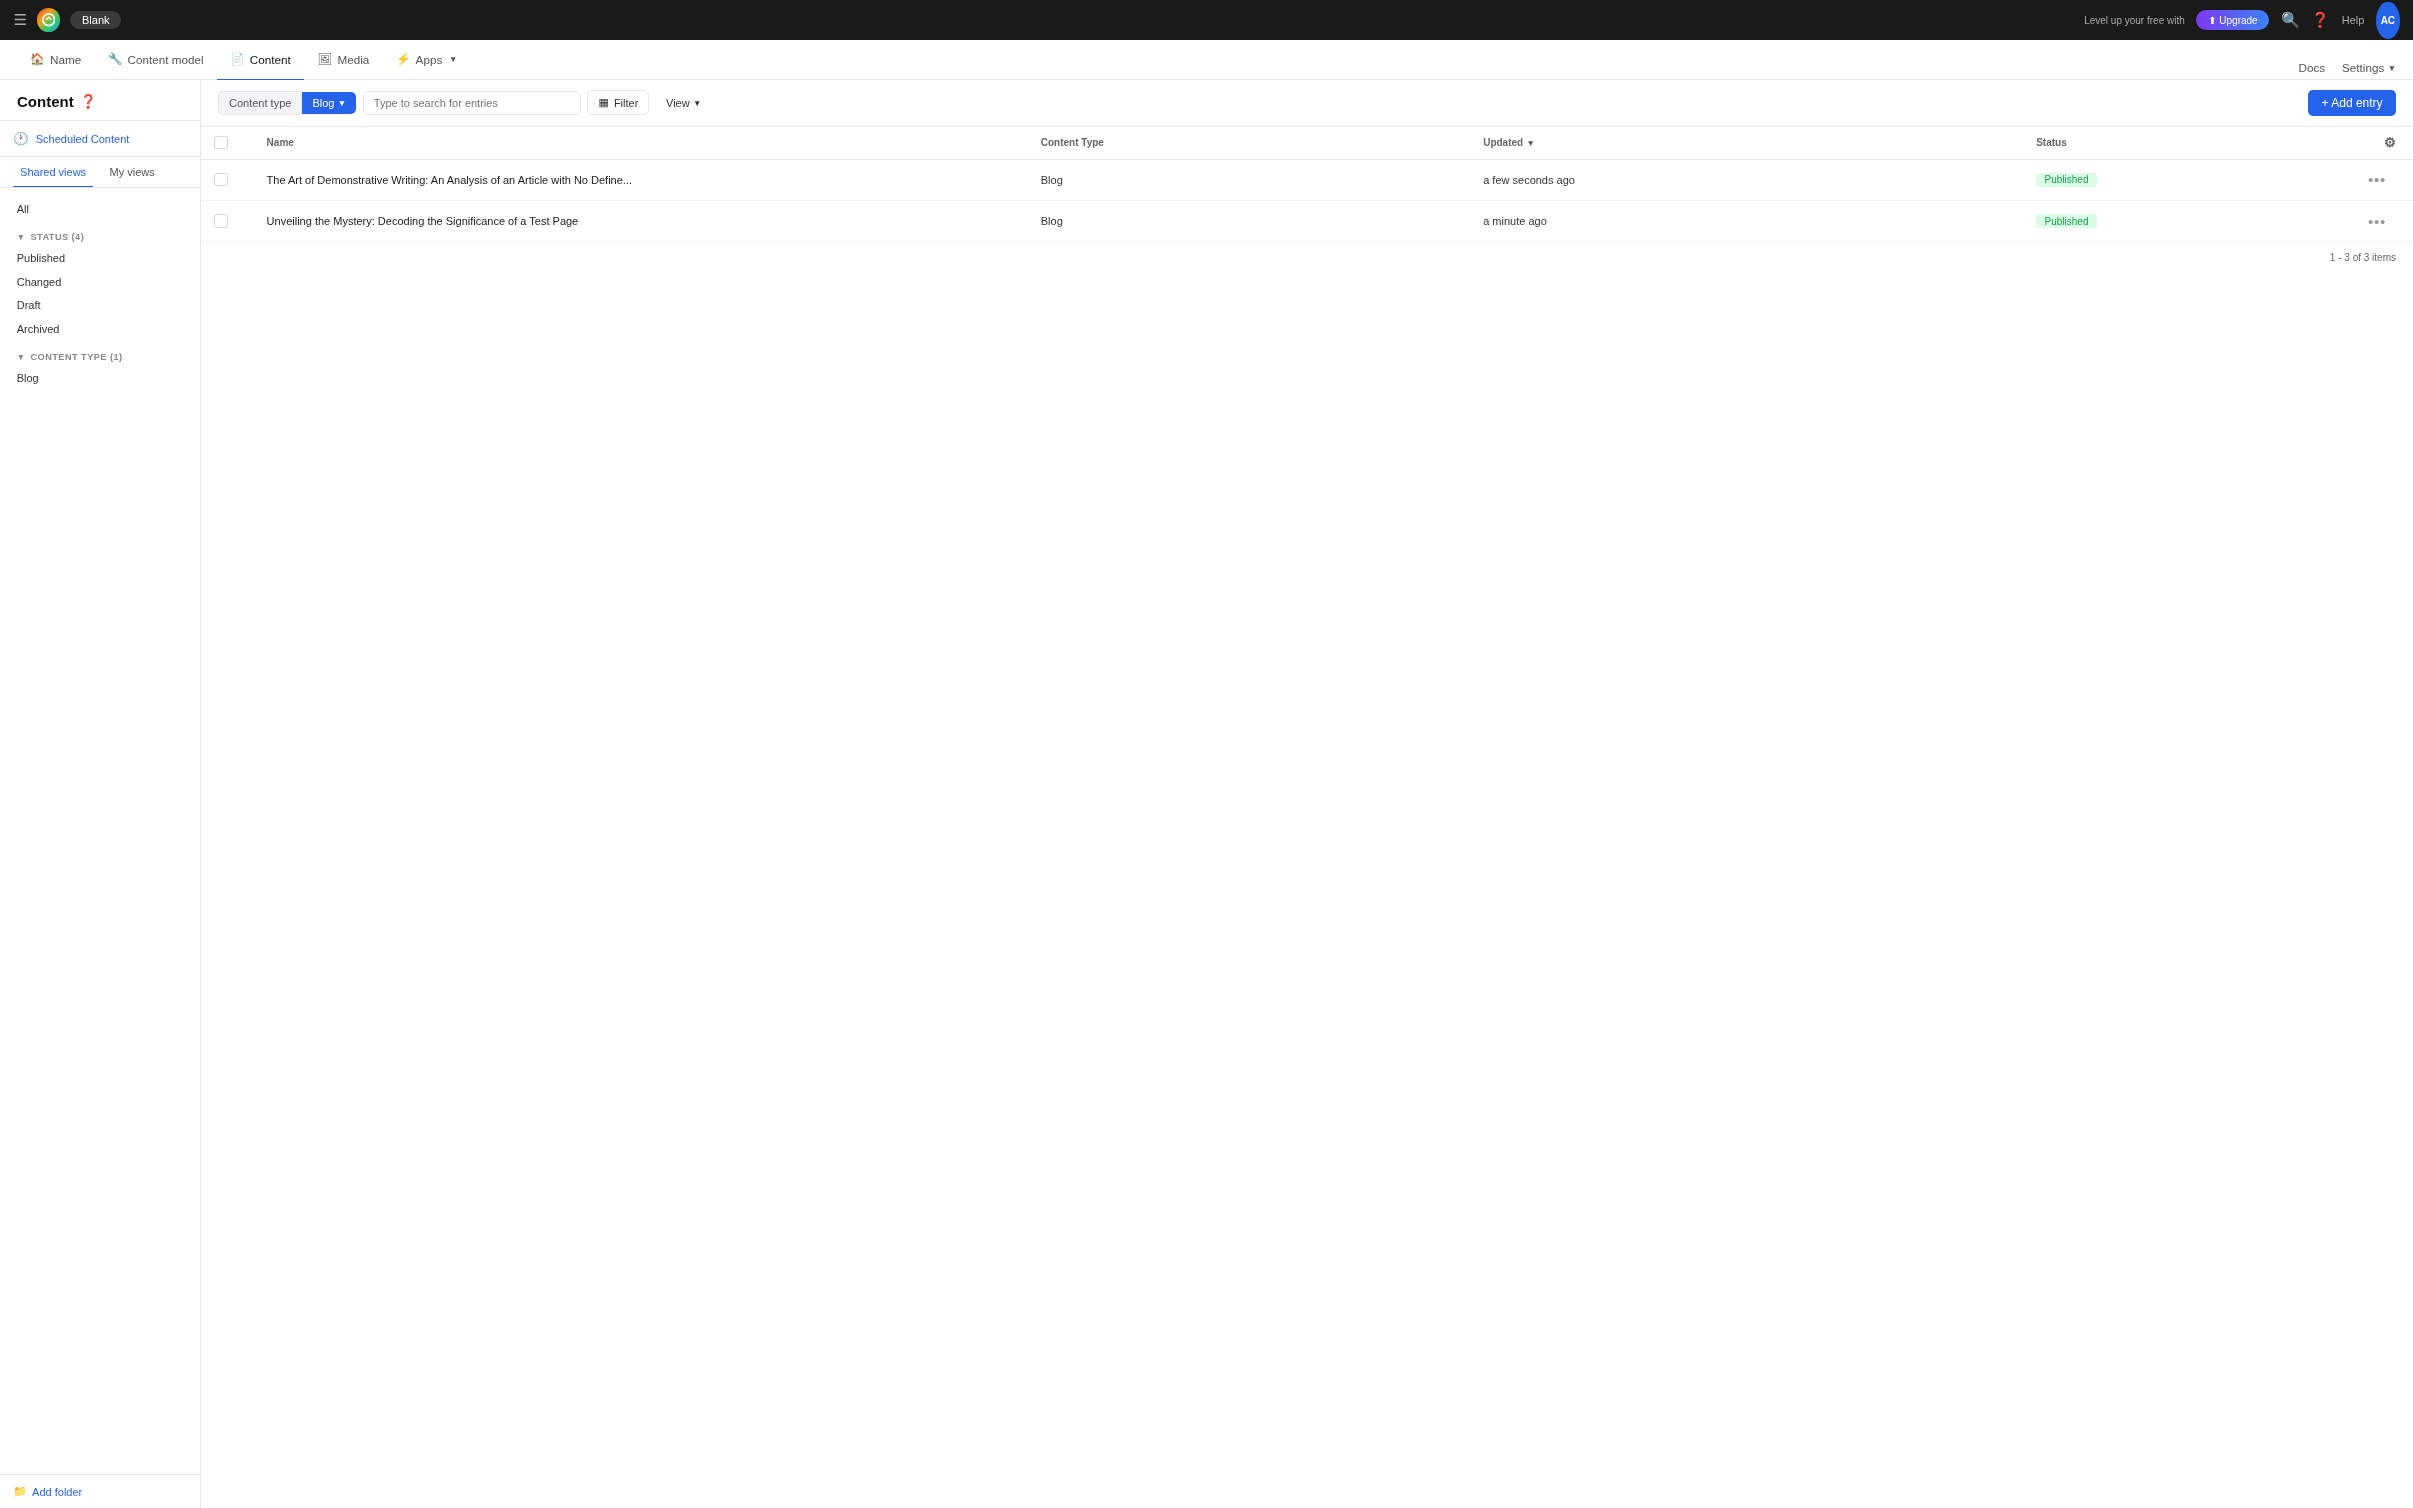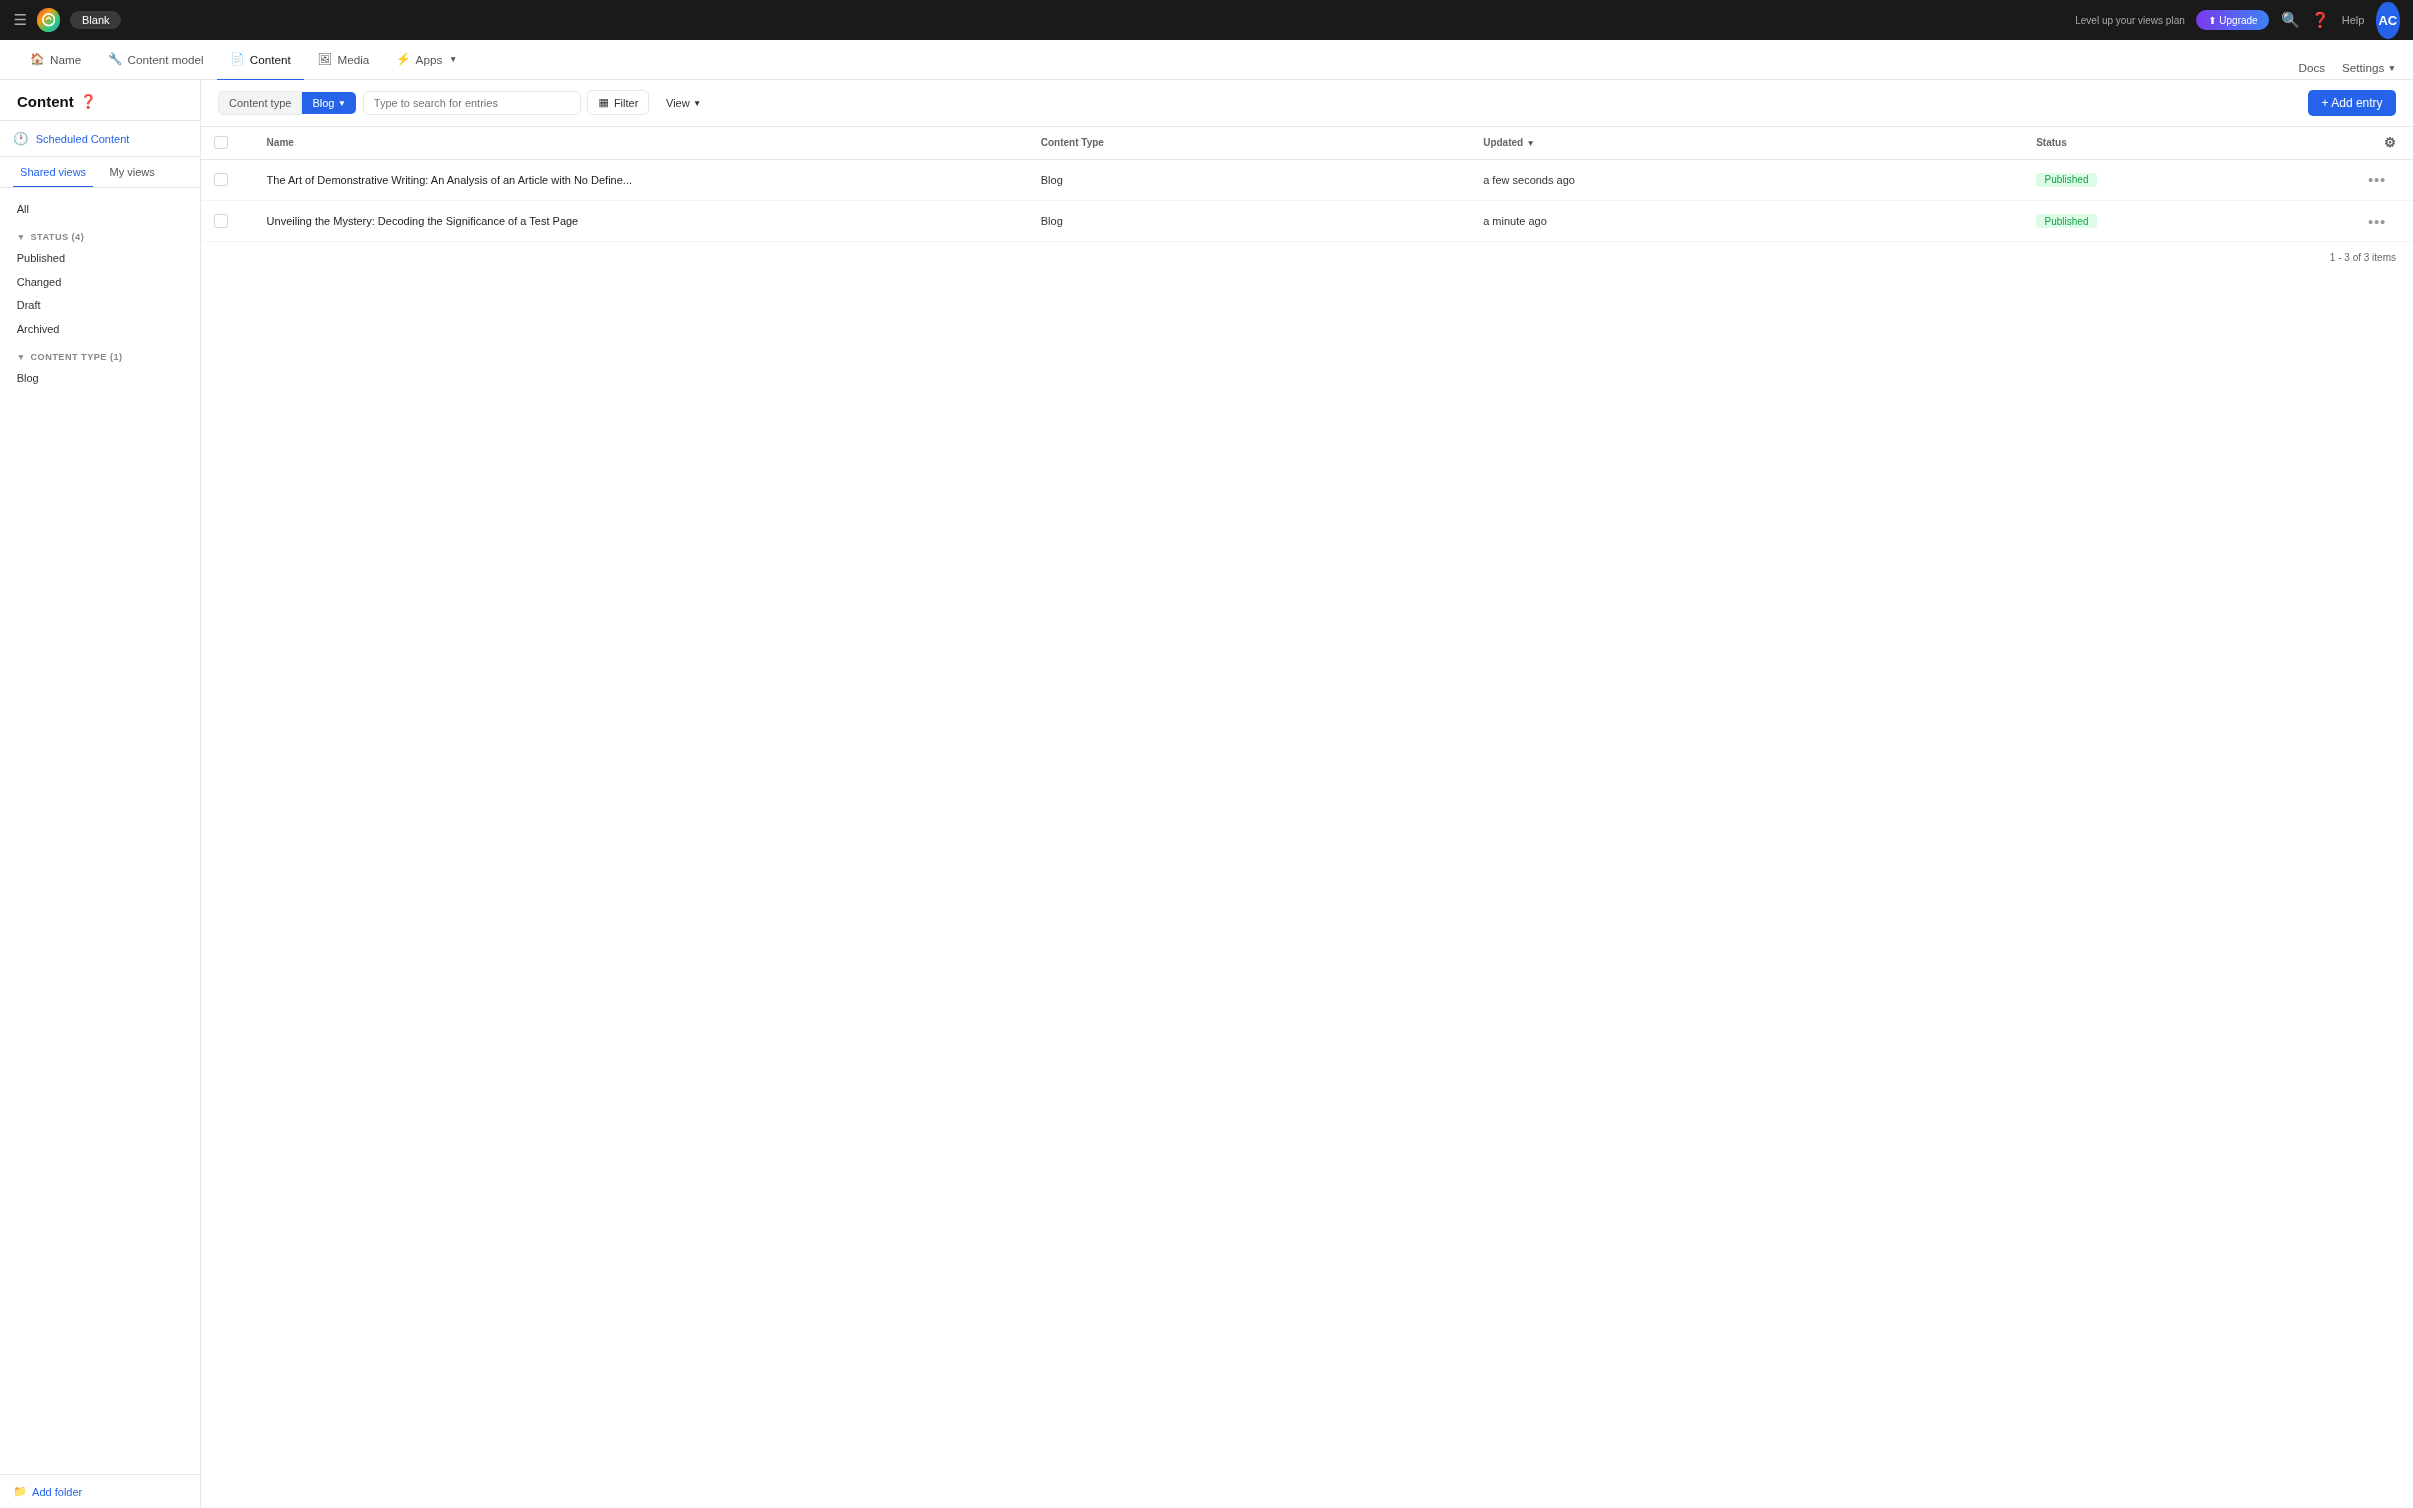--- a/index.html
+++ b/index.html
@@ -8,21 +8,21 @@
     
     .topbar { background: #1a1a1a; display: flex; align-items: center; justify-content: space-between; height: 40px; padding: 0 13.4px; }
     .topbar-left { display: flex; align-items: center; gap: 10px; }
     .topbar-logo { width: 23.5px; height: 23.5px; background: linear-gradient(135deg, #e74c3c, #f39c12, #2ecc71, #3498db); border-radius: 50%; display: flex; align-items: center; justify-content: center; color: white; font-weight: bold; font-size: 11px; }
     .workspace-name { background: #3a3a3a; color: #fff; border-radius: 17px; padding: 3.4px 11.7px; font-size: 11px; }
     .topbar-right { display: flex; align-items: center; gap: 11.7px; }
     .upgrade-text { color: #aaa; font-size: 10px; }
     .upgrade-btn { background: linear-gradient(90deg, #7c3aed, #3b82f6); color: white; border: none; border-radius: 17px; padding: 4.2px 11.7px; font-size: 10px; cursor: pointer; display: flex; align-items: center; gap: 3.4px; }
     .topbar-icon { color: #aaa; font-size: 15px; cursor: pointer; }
     .topbar-help { color: #aaa; font-size: 11px; cursor: pointer; }
-    .avatar { width: 23.5px; height: 37px; background: #2563eb; border-radius: 50%; display: flex; align-items: center; justify-content: center; color: white; font-size: 13px; font-weight: bold; }
+    .avatar { width: 23.5px; height: 37px; background: #2563eb; border-radius: 50%; display: flex; align-items: center; justify-content: center; color: white; font-size: 10px; font-weight: bold; }
 
     
     .secnav { background: #fff; border-bottom: 0.8px solid #e5e7eb; display: flex; align-items: center; justify-content: space-between; height: 40px; padding: 0 17px; }
     .secnav-left { display: flex; align-items: center; gap: 0; }
     .secnav-item { display: flex; align-items: center; gap: 5px; padding: 0 13.4px; height: 40px; font-size: 11.7px; color: #555; cursor: pointer; text-decoration: none; border-bottom: 1.7px solid transparent; }
     .secnav-item.active { color: #111; border-bottom: 1.7px solid #2563eb; font-weight: 500; }
     .secnav-right { display: flex; align-items: flex-end; gap: 17px; }
     .secnav-link { font-size: 11.7px; color: #555; cursor: pointer; }
     .secnav-settings { display: flex; align-items: center; gap: 3.4px; font-size: 11.7px; color: #555; cursor: pointer; margin-top: 16px; }
 
@@ -99,21 +99,21 @@
     <div class="hamburger-icon">☰</div>
     <div class="topbar-logo">
       <svg width="13.4" height="13.4" viewBox="0 0 16 16">
         <circle cx="8" cy="8" r="7" fill="none" stroke="white" stroke-width="2"></circle>
         <path d="M5 8 L8 5 L11 8" stroke="white" stroke-width="1.5" fill="none"></path>
       </svg>
     </div>
     <div class="workspace-name">Blank</div>
   </div>
   <div class="topbar-right">
-    <span class="upgrade-text">Level up your views plan</span>
+    <span class="upgrade-text">Level up your free with</span>
     <button class="upgrade-btn">⬆ Upgrade</button>
     <span class="topbar-icon">🔍</span>
     <span class="topbar-icon">❓</span>
     <span class="topbar-help">Help</span>
     <div class="avatar">AC</div>
   </div>
 </div>
 
 <div class="secnav">
   <div class="secnav-left">

